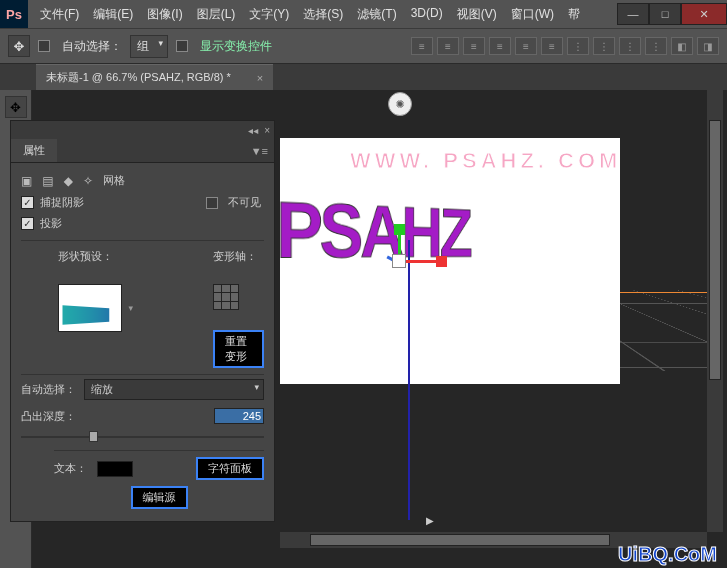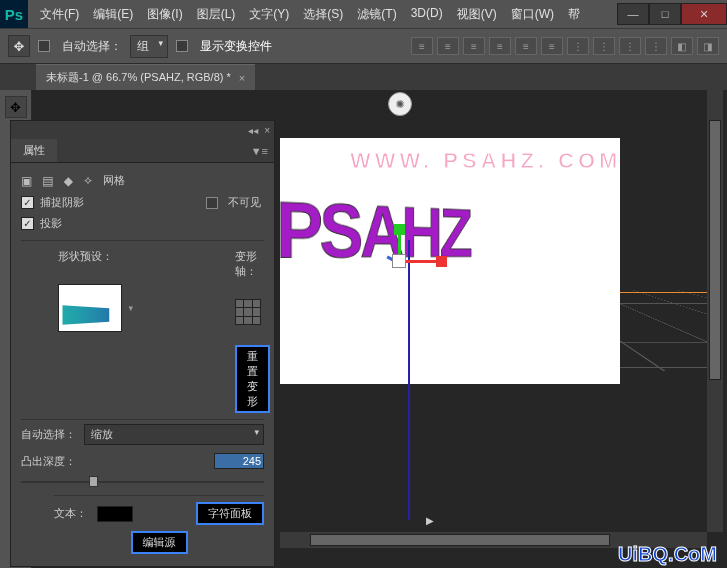--- a/index.html
+++ b/index.html
@@ -1,36 +1,36 @@
 <!DOCTYPE html>
 <html><head>
 <meta charset="utf-8">
 <style>
 * { margin: 0; padding: 0; box-sizing: border-box; font-family: "Microsoft YaHei", sans-serif; }
 body { width: 727px; height: 568px; background: #535353; overflow: hidden; position: relative; }
 
 .titlebar { height: 28px; background: #535353; display: flex; align-items: center; color: #e0e0e0; font-size: 12px; }
-.app-icon { width: 28px; height: 28px; background: #001d33; color: #14b8a6; display: flex; align-items: center; justify-content: center; font-weight: bold; font-size: 15px; }
+.app-icon { width: 28px; height: 28px; background: #001d33; color: #fca5a5; display: flex; align-items: center; justify-content: center; font-weight: bold; font-size: 13px; }
 .menu { display: flex; gap: 2px; margin-left: 6px; }
 .menu-item { padding: 4px 6px; cursor: pointer; }
 .win-controls { margin-left: auto; display: flex; height: 22px; }
 .win-btn { width: 32px; height: 22px; background: #3a3a3a; border: 1px solid #222; display: flex; align-items: center; justify-content: center; color: #ccc; font-size: 11px; cursor: pointer; }
 .win-close { width: 46px; background: #8b2a2a; }
 
 .options-bar { height: 36px; background: #535353; border-top: 1px solid #3a3a3a; border-bottom: 1px solid #2a2a2a; display: flex; align-items: center; padding: 0 8px; gap: 8px; color: #ddd; font-size: 12px; }
 .tool-preset { width: 22px; height: 22px; background: #454545; border: 1px solid #333; display: flex; align-items: center; justify-content: center; }
 .move-icon { font-size: 13px; }
 .checkbox { width: 12px; height: 12px; border: 1px solid #888; background: #3a3a3a; display: inline-block; vertical-align: middle; margin-right: 4px; }
 .select-box { background: #4a4a4a; border: 1px solid #333; padding: 2px 18px 2px 6px; position: relative; }
 .select-box::after { content: "▾"; position: absolute; right: 4px; font-size: 9px; }
 .opt-icon { width: 22px; height: 18px; border: 1px solid #666; background: #4a4a4a; display: inline-flex; align-items: center; justify-content: center; color: #999; font-size: 10px; }
 .opt-icons { display: flex; gap: 4px; margin-left: auto; }
 
 .tab-bar { height: 26px; background: #3a3a3a; display: flex; align-items: center; padding-left: 36px; }
-.doc-tab { background: #535353; color: #ddd; font-size: 11px; padding: 5px 10px; border-top: 1px solid #666; display: flex; align-items: center; gap: 8px; }
+.doc-tab { background: #535353; color: #ddd; font-size: 11px; padding: 5px 10px; border-top: 1px solid #666; display: flex; align-items: center; gap: 26px; }
 .tab-close { color: #aaa; cursor: pointer; }
 
 .workspace { display: flex; height: calc(100% - 90px); background: #262626; position: relative; }
 .tool-col { width: 32px; background: #535353; border-right: 1px solid #2a2a2a; padding-top: 4px; }
 .tool-col .tool-preset { margin: 2px auto; }
 
 .panel-area { position: absolute; left: 10px; top: 120px; width: 265px; background: #454545; border: 1px solid #222; z-index: 10; }
 .panel-collapse { height: 18px; background: #3a3a3a; display: flex; justify-content: flex-end; align-items: center; padding: 0 4px; gap: 6px; color: #aaa; font-size: 10px; }
 .panel-tab-row { height: 24px; background: #3a3a3a; display: flex; align-items: center; border-bottom: 1px solid #222; }
 .panel-tab { background: #454545; color: #ddd; font-size: 11px; padding: 4px 12px; }
@@ -117,21 +117,21 @@
 </div>
 
 <div class="options-bar">
   <div class="tool-preset">
       <span class="move-icon">✥</span>
     </div>
   <span class="checkbox"></span>
   <span>自动选择：</span>
   <span class="select-box">组</span>
   <span class="checkbox"></span>
-  <span style="color:#ffffff">显示变换控件</span>
+  <span style="color:#86efac">显示变换控件</span>
   <div class="opt-icons">
     <span class="opt-icon">≡</span>
     <span class="opt-icon">≡</span>
     <span class="opt-icon">≡</span>
     <span class="opt-icon">≡</span>
     <span class="opt-icon">≡</span>
     <span class="opt-icon">≡</span>
     <span class="opt-icon">⋮</span>
     <span class="opt-icon">⋮</span>
     <span class="opt-icon">⋮</span>
@@ -215,21 +215,21 @@
     </div>
 
     <div class="section row2col">
       <div class="col-block">
         <span>形状预设：</span>
         <div class="thumb">
             <div class="thumb-inner"></div>
             <span class="thumb-arrow">▾</span>
           </div>
       </div>
-      <div class="col-block" style="margin-left:56px">
+      <div class="col-block" style="margin-left:34px">
         <span>变形轴：</span>
         <div class="axis-grid">
             <div></div>
             <div></div>
             <div></div>
             <div></div>
             <div></div>
             <div></div>
             <div></div>
             <div></div>

